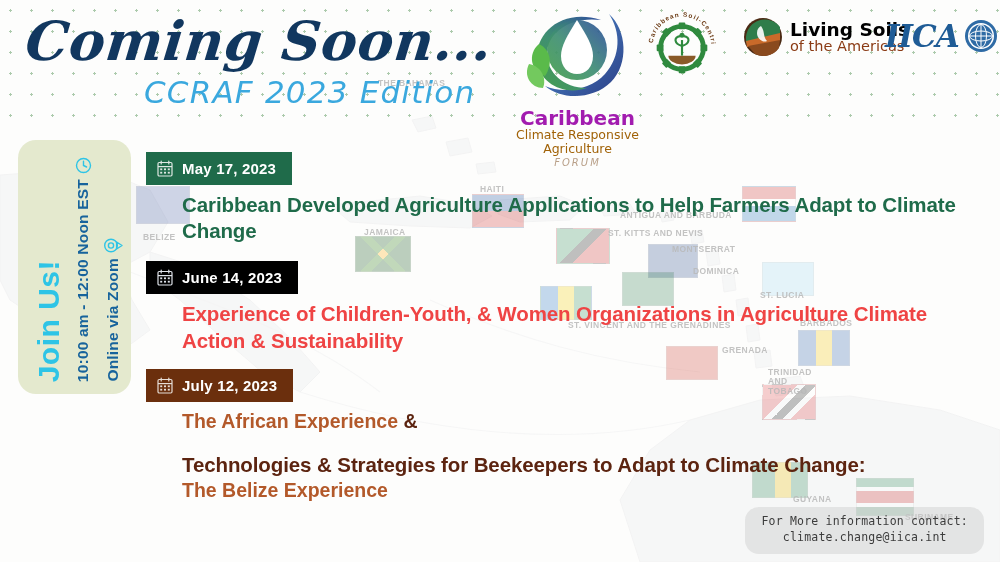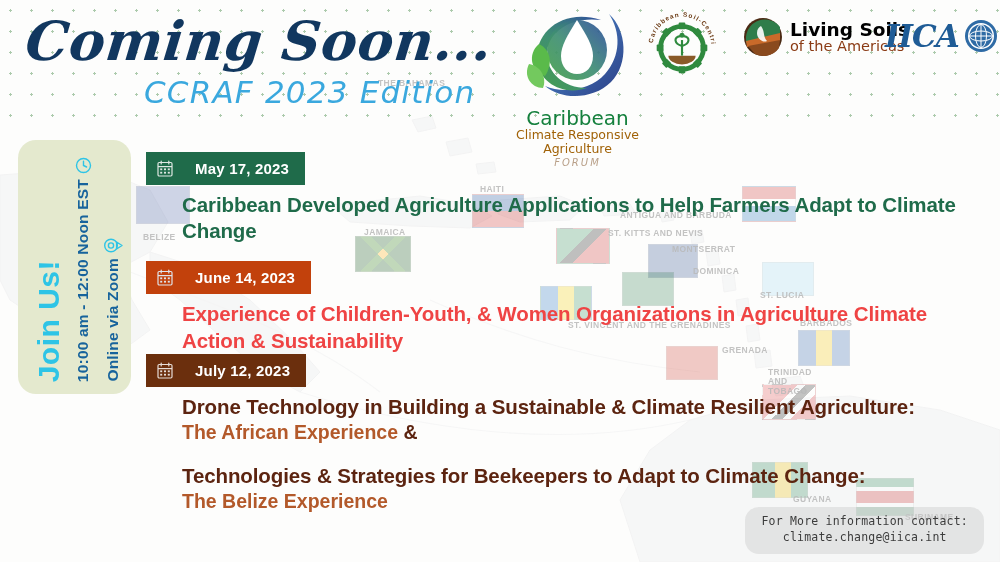--- a/index.html
+++ b/index.html
@@ -52,21 +52,21 @@
     font-style: italic; font-weight: 400;
     font-size: 31px; color: #3aa8de;
     margin-left: 118px; margin-top: 6px;
     letter-spacing: 1.2px;
   }
 
   
   .logos { position: absolute; right: 0; top: 0; width: 520px; height: 150px; }
   .logo-ccraf { position: absolute; left: 10px; top: 2px; width: 175px; text-align: center; }
   .ccraf-mark { width: 110px; height: 108px; margin: 0 auto; display: block; }
-  .ccraf-t1 { font-size: 20px; color: #15803d; line-height: 1.0; margin-top: -2px; font-family: "DejaVu Sans", sans-serif; }
+  .ccraf-t1 { font-size: 20px; color: #a21caf; line-height: 1.0; margin-top: -2px; font-family: "DejaVu Sans", sans-serif; font-weight: bold; }
   .ccraf-t2 { font-size: 12.5px; color: #a16207; line-height: 1.15; font-family: "DejaVu Sans", sans-serif; }
   .ccraf-t3 { font-size: 10px; color: #b9a089; font-style: italic; letter-spacing: 2px; font-family: "DejaVu Sans", sans-serif; }
 
   .logo-soil { position: absolute; left: 163px; top: 5px; width: 78px; height: 74px; }
   .logo-living { position: absolute; left: 263px; top: 12px; height: 50px; display: flex; align-items: center; gap: 7px; }
   .living-txt1 { font-size: 18.5px; font-weight: 700; color: #000000; line-height: 1.05; font-family: "DejaVu Sans", sans-serif;}
   .living-txt2 { font-size: 14.5px; font-weight: 400; color: #8a3a14; line-height: 1.05; font-family: "DejaVu Sans", sans-serif;}
   .logo-iica { position: absolute; left: 405px; top: 18px; display: flex; align-items: center; gap: 5px; }
   .iica-word {
     font-family: "DejaVu Serif", serif;
@@ -89,47 +89,47 @@
   }
   .ju-line {
     font-size: 15.5px; font-weight: 700; color: #17639c;
     letter-spacing: .2px;
   }
   .ju-icon { display: block; margin: 0 auto 5px auto; }
 
   
   .sessions { position: absolute; left: 146px; top: 152px; width: 840px; }
   .badge {
-    display: inline-flex; align-items: center; gap: 22px;
+    display: inline-flex; align-items: center; gap: 9px;
     height: 33px; padding: 0 16px 0 11px;
     color: #ffffff; font-size: 15px; font-weight: 700;
     letter-spacing: .2px;
   }
   .badge.green { background: #1f6b4a; }
-  .badge.navy  { background: #c2410c; }
+  .badge.navy  { background: #000000; }
   .badge.brown { background: #6b2f0d; }
   .cal-ico { flex: 0 0 auto; }
 
   .titles { padding-left: 36px; margin-top: 7px; }
   .t-main {
     font-size: 20.5px; font-weight: 700; line-height: 1.28;
     letter-spacing: -.1px;
   }
   .t-main.green { color: #1f6b4a; }
   .t-main.navy  { color: #ef4444; }
   .t-main.brown { color: #5c2410; }
   .t-sub {
     font-size: 19.5px; font-weight: 700; line-height: 1.28;
     color: #b3592a;
   }
   .t-sub .amp { color: #5c2410; }
 
   .blk-1 { margin-bottom: 2px; }
   .blk-2 { margin-top: 17px; }
-  .blk-3 { }
+  .blk-3 { margin-top: 15px; }
   .grp-b { margin-top: 18px; }
 
   
   .contact {
     position: absolute; right: 16px; bottom: 8px;
     background: rgba(205,205,205,.45);
     border-radius: 14px;
     padding: 6px 16px 8px 16px;
     text-align: center;
     font-family: "DejaVu Sans Mono", monospace;
@@ -386,21 +386,20 @@
               <rect x="7" y="8.4" width="2" height="1.8"></rect>
               <rect x="10.8" y="8.4" width="2" height="1.8"></rect>
               <rect x="3.2" y="11.8" width="2" height="1.8"></rect>
               <rect x="7" y="11.8" width="2" height="1.8"></rect>
               <rect x="10.8" y="11.8" width="2" height="1.8"></rect>
             </g>
         </svg>
         <span>July 12, 2023</span>
       </div>
       <div class="titles">
-        <div class="t-main brown">Drone Technology in Building a Sustainable &amp; Climate Resilient Agriculture:</div>
         <div class="t-sub">
           <span>The African Experience</span>
           <span class="amp">&amp;</span>
         </div>
         <div class="grp-b">
           <div class="t-main brown">Technologies &amp; Strategies for Beekeepers to Adapt to Climate Change:</div>
           <div class="t-sub">The Belize Experience</div>
         </div>
       </div>
     </div>

